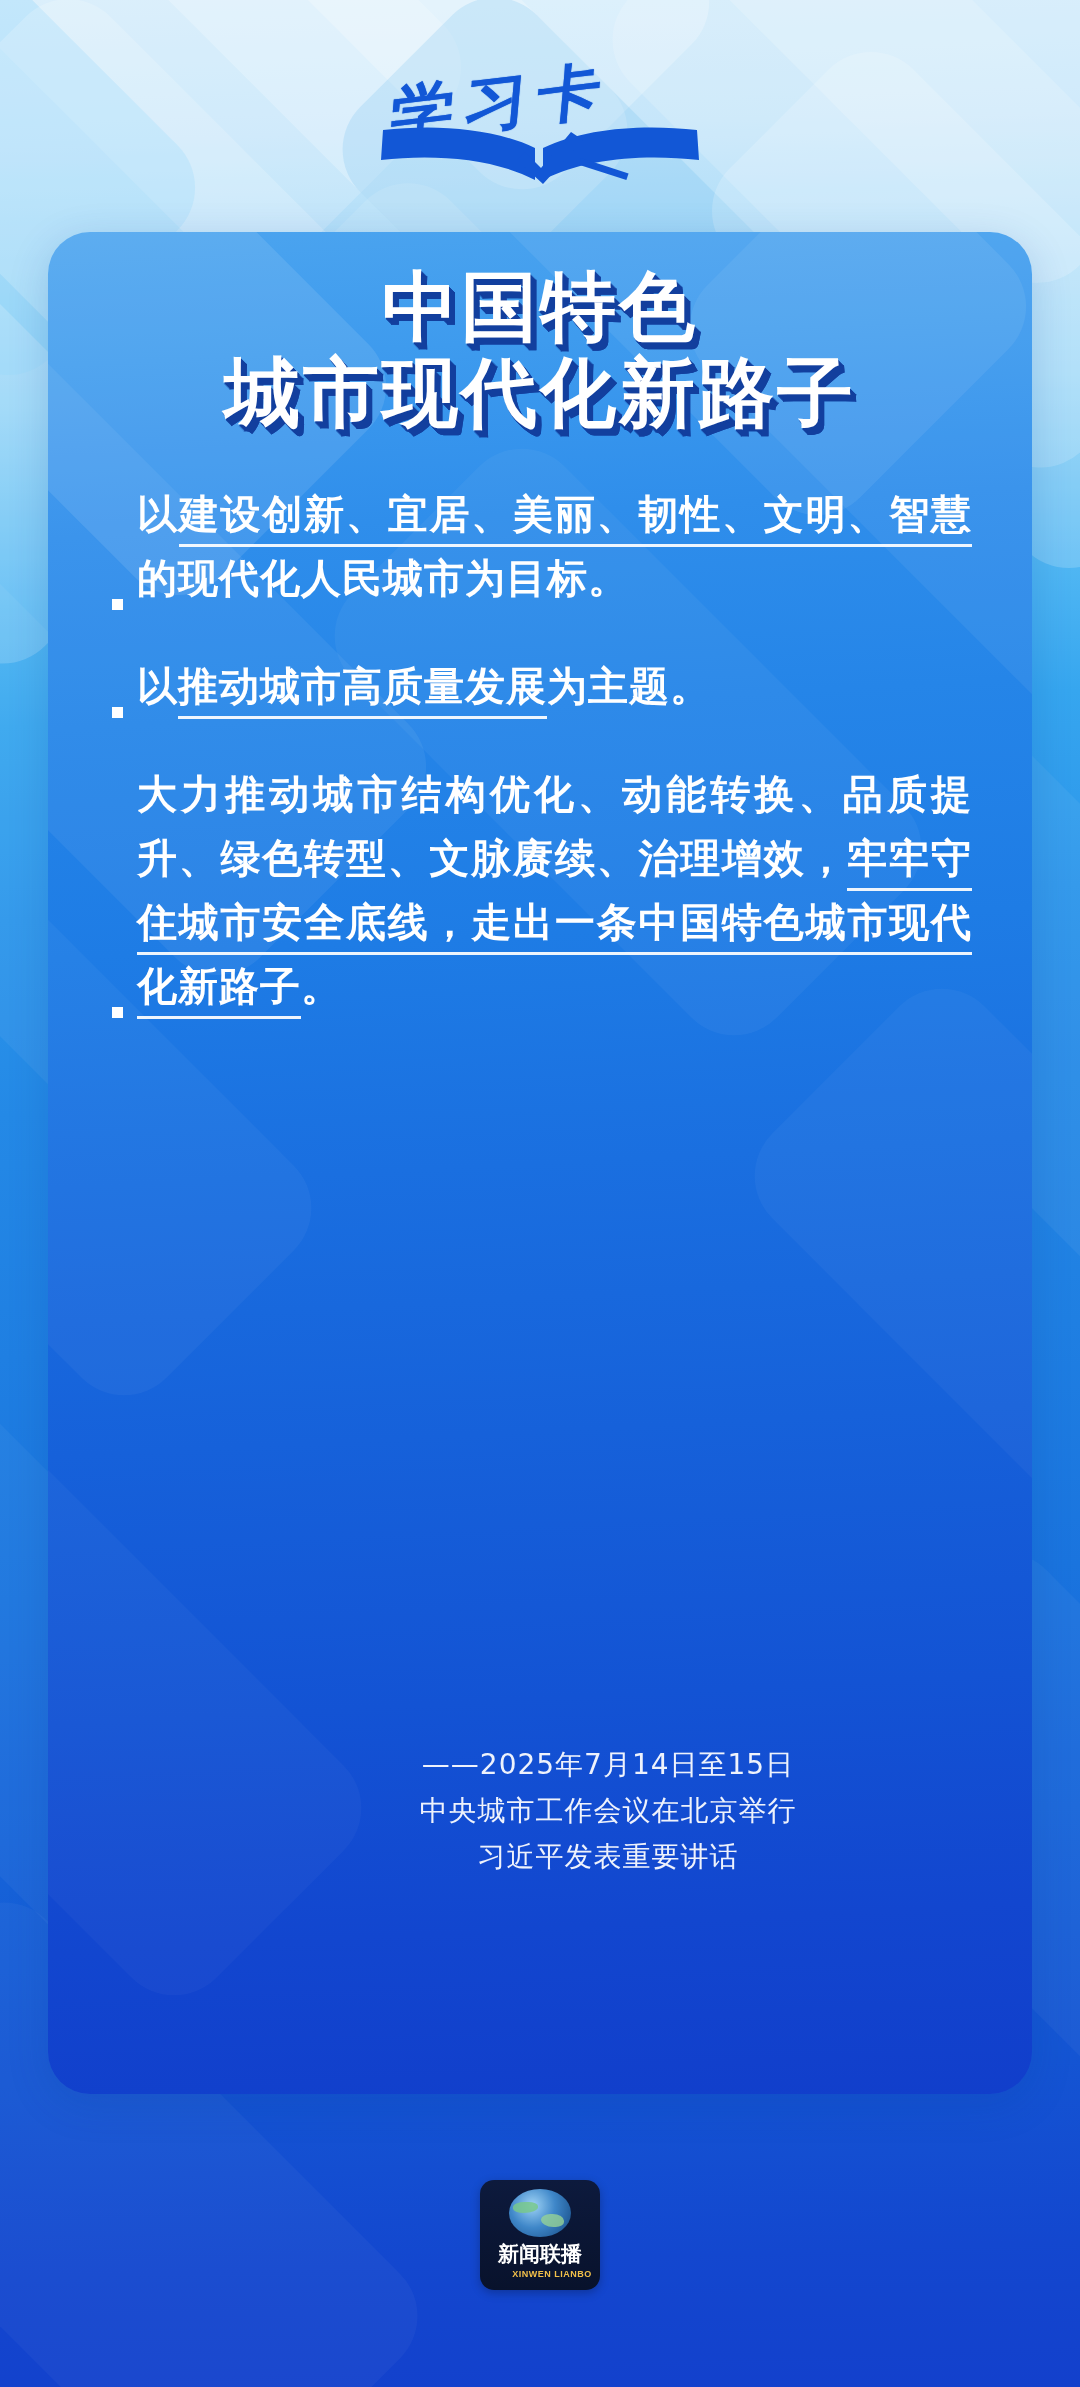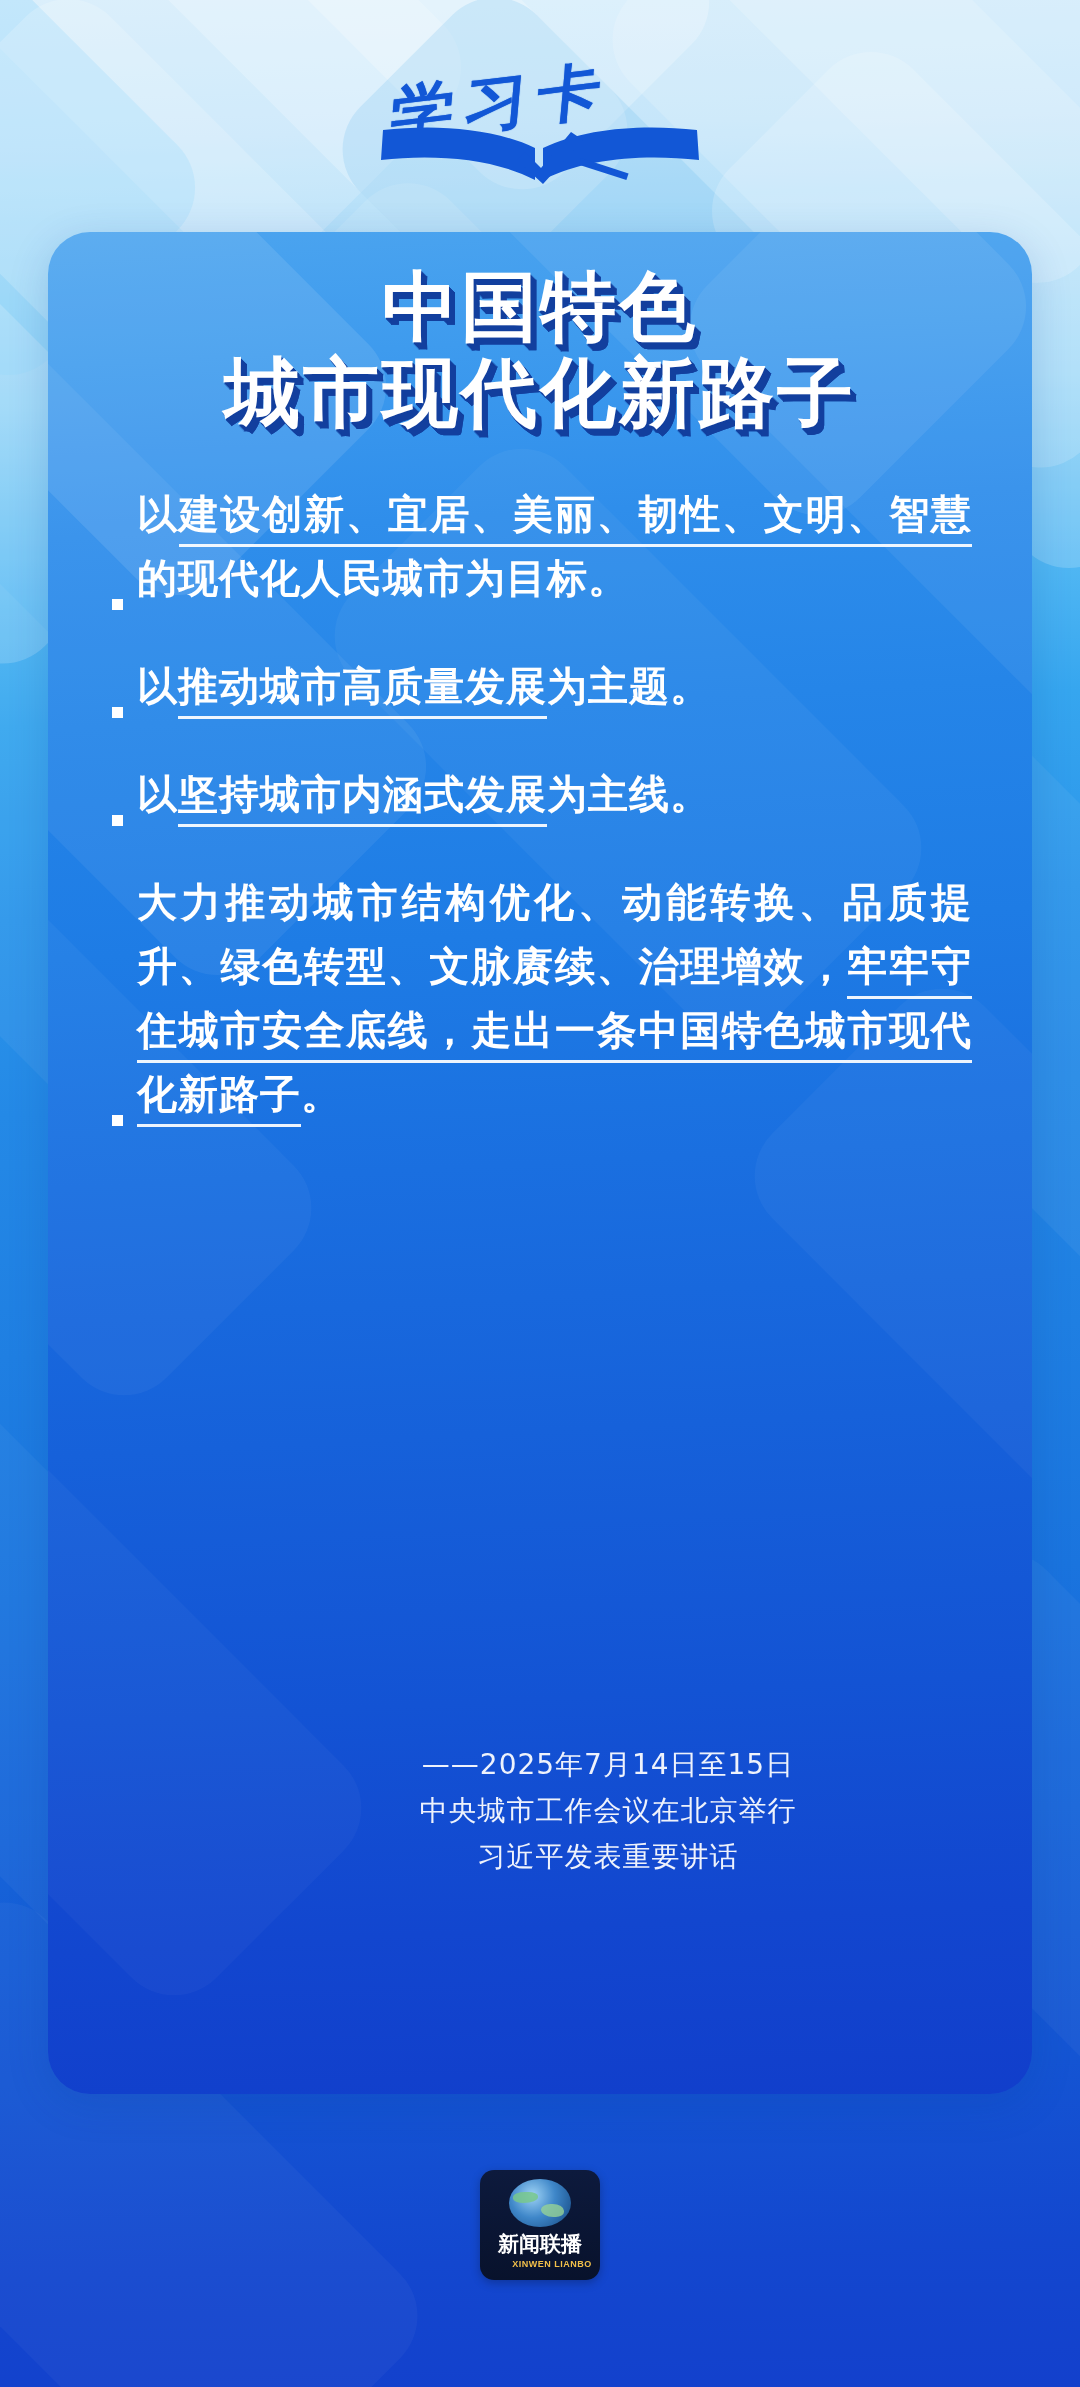--- a/index.html
+++ b/index.html
@@ -117,21 +117,21 @@
     font-size:28px;
     line-height:46px;
     font-weight:400;
     letter-spacing:1px;
     font-family:"DejaVu Sans","Liberation Sans",sans-serif;
   }
 
   
   #bottom-logo{
     position:absolute; left:0; top:2170px; width:1080px; height:130px;
-    display:flex; align-items:flex-start; justify-content:center;
+    display:flex; align-items:center; justify-content:center;
   }
   .cctv-badge{
     position:relative;
     width:120px; height:110px;
     border-radius:14px;
     background:linear-gradient(#0d1a3d,#08122c);
     overflow:hidden;
     display:flex; flex-direction:column; align-items:center; justify-content:flex-start;
     box-shadow:0 3px 10px rgba(0,0,0,.25);
   }
@@ -228,24 +228,20 @@
       <div class="bullet">
         <span class="bullet-dot"></span>
         <div class="bullet-text"><span>以</span><span class="u">建设创新、宜居、美丽、韧性、文明、智慧</span><span>的现代化人民城市为目标。</span></div>
       </div>
       <div class="bullet">
         <span class="bullet-dot"></span>
         <div class="bullet-text"><span>以</span><span class="u">推动城市高质量发展</span><span>为主题。</span></div>
       </div>
       <div class="bullet">
         <span class="bullet-dot"></span>
-        <div class="bullet-text"><span>以</span><span class="u">坚持城市内涵式发展</span><span>为主线。</span></div>
-      </div>
-      <div class="bullet">
-        <span class="bullet-dot"></span>
         <div class="bullet-text"><span>大力推动城市结构优化、动能转换、品质提升、绿色转型、文脉赓续、治理增效，</span><span class="u">牢牢守住城市安全底线，走出一条中国特色城市现代化新路子</span><span>。</span></div>
       </div>
     </div>
 
   <div id="attribution">
       <div>——2025年7月14日至15日</div>
       <div>中央城市工作会议在北京举行</div>
       <div>习近平发表重要讲话</div>
     </div>
 </div>

